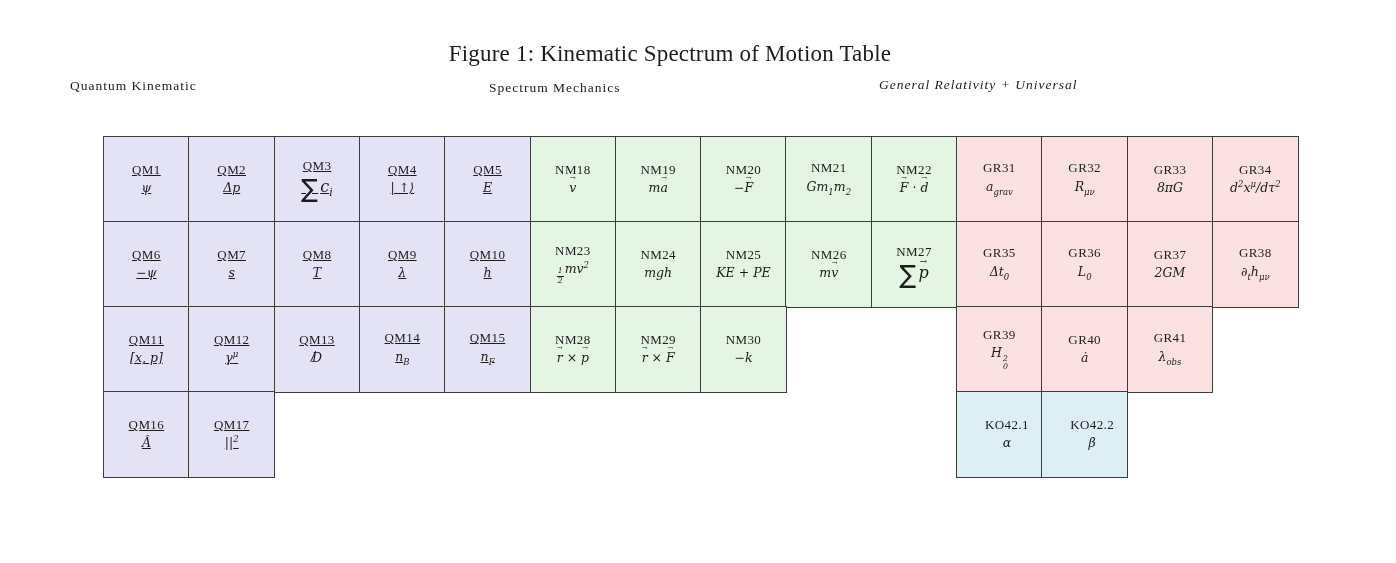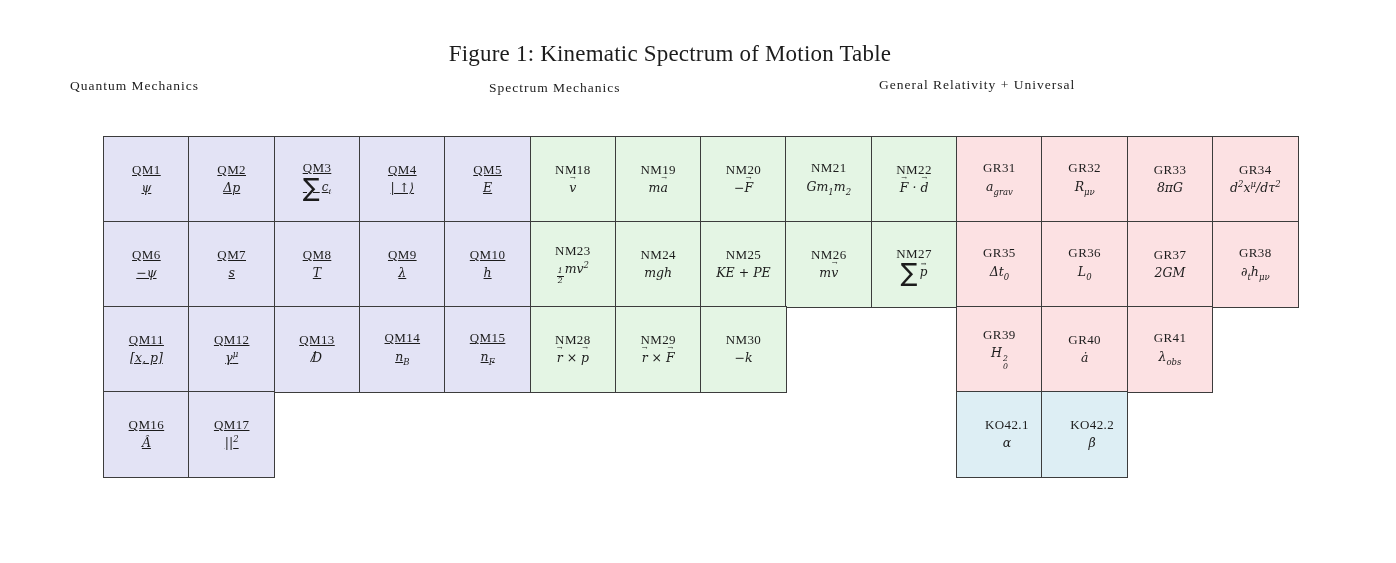--- a/index.html
+++ b/index.html
@@ -3,55 +3,55 @@
 <meta charset="utf-8">
 <style>
   html,body{margin:0;padding:0;background:#fff;}
   .page{position:relative;width:1396px;height:563px;background:#ffffff;overflow:hidden;
         font-family:"Liberation Serif",serif;color:var(--text,#1c1c1c);}
   .title{position:absolute;left:0;top:41px;width:1296px;text-align:center;
          font-size:23px;letter-spacing:0.2px;margin-left:22px;}
   .glabel{position:absolute;font-size:13.5px;letter-spacing:1px;white-space:nowrap;}
   .glabel-qm{left:70px;top:78px;}
   .glabel-nm{left:489px;top:80px;}
-  .glabel-gr{left:879px;top:77px;}
+  .glabel-gr{left:879px;top:77px;font-style:italic;}
   .grid{position:absolute;left:103px;top:136px;}
   .cell{position:absolute;box-sizing:border-box;width:86.8px;height:86.5px;
         border:1.5px solid var(--border,#3c3c3c);
         left:calc((var(--c) - 1)*85.3px);top:calc((var(--r) - 1)*85px);
         display:flex;flex-direction:column;align-items:center;justify-content:center;}
   .g-qm{background:var(--qm,#e3e3f5);text-decoration:underline;}
   .g-nm{background:var(--nm,#e4f5e4);}
   .g-gr{background:var(--gr,#fce1e3);}
   .g-ko{background:var(--ko,#ddeef4);padding-left:15px;}
   .cid{font-size:13px;letter-spacing:0.4px;line-height:1.25;}
   .cf{font-family:"DejaVu Serif","DejaVu Sans",serif;font-style:italic;
       font-size:12.5px;line-height:1.4;margin-top:1px;text-align:center;}
   .cf sub,.cf sup{font-size:0.68em;}
   .sum{font-size:25px;font-style:normal;line-height:0.8;vertical-align:middle;
        font-family:"DejaVu Sans","DejaVu Serif",sans-serif;}
-  .sumarg{font-size:12px;margin-left:2px;text-align:right;}
+  .sumarg{font-size:16px;margin-left:2px;text-align:right;}
   .vec{position:relative;display:inline-block;}
   .vec::after{content:"\2192";position:absolute;left:50%;top:-0.7em;
               transform:translateX(-50%);font-size:0.55em;font-style:normal;}
   .slashed{position:relative;display:inline-block;}
   .slashed::after{content:"/";position:absolute;left:-0.08em;top:-0.06em;}
   .frac{display:inline-flex;flex-direction:column;text-align:center;
         font-size:0.62em;line-height:1.15;vertical-align:0.05em;margin-right:1px;}
   .frac .num{border-bottom:1px solid currentColor;padding:0 1px;}
   .supsub{display:inline-flex;flex-direction:column;font-size:0.62em;line-height:1.1;
           vertical-align:-0.45em;margin-left:1px;text-align:left;}
 </style>
 </head>
 <body>
 
 <div class="page">
   <div class="title">Figure 1: Kinematic Spectrum of Motion Table</div>
 
-  <div class="glabel glabel-qm">Quantum Mechanics</div>
+  <div class="glabel glabel-qm">Quantum Kinematic</div>
   <div class="glabel glabel-nm">Spectrum Mechanics</div>
   <div class="glabel glabel-gr">General Relativity + Universal</div>
 
   <div class="grid">
     <div class="cell g-qm" style="--r:1;--c:1">
         <span class="cid">QM1</span>
         <span class="cf">ψ</span>
       </div>
     <div class="cell g-qm" style="--r:1;--c:2">
         <span class="cid">QM2</span>

